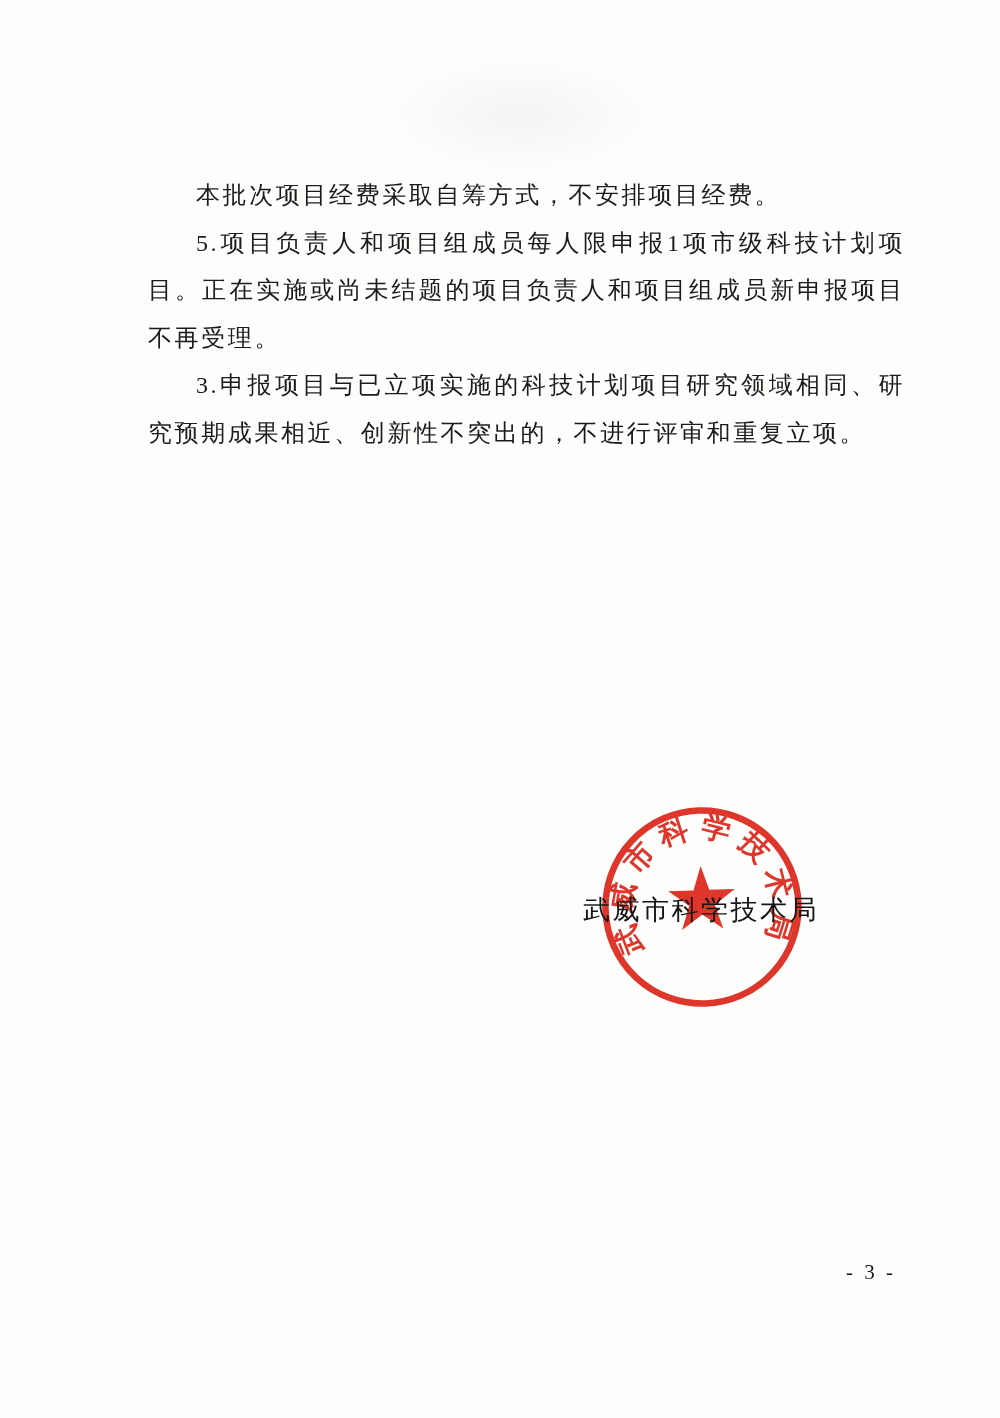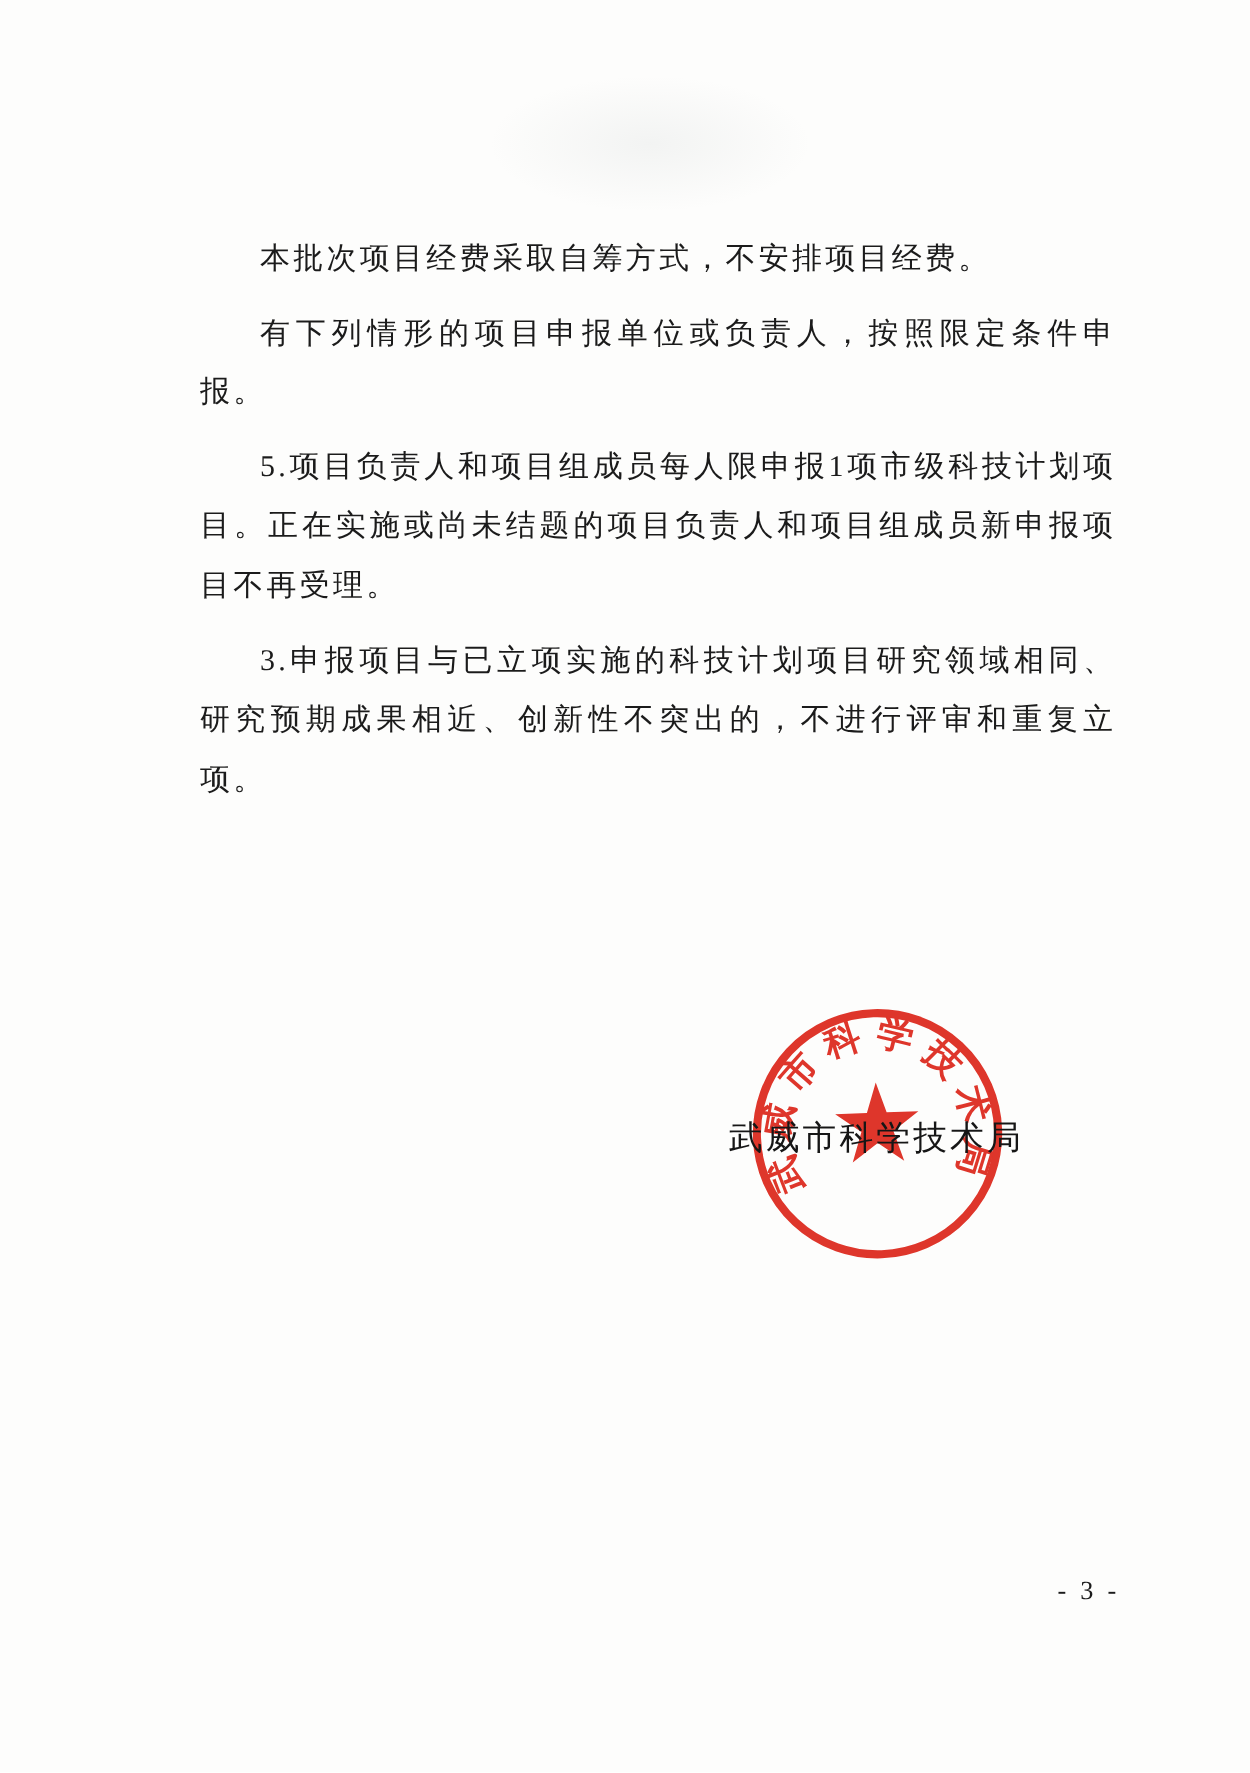--- a/index.html
+++ b/index.html
@@ -20,21 +20,21 @@
     background: radial-gradient(ellipse at center, rgba(150,160,160,0.10), rgba(150,160,160,0) 70%);
     pointer-events: none;
   }
   .body-text {
     position: absolute; left: 148px; top: 172px; width: 757px;
     font-size: 24px; line-height: 47.6px; letter-spacing: 2.6px;
     color: #1b1b1b;
     text-align: justify;
     text-justify: inter-ideograph;
   }
-  .para { margin: 12px; text-indent: 2em; }
+  .para { margin: 0; text-indent: 2em; }
   .para.heading {
     font-family: "Liberation Sans", "DejaVu Sans", sans-serif;
     font-weight: 700;
     letter-spacing: 3.2px;
     font-size: 24px;
   }
   .signoff-org {
     position: absolute; left: 583px; top: 892px;
     font-size: 27px; letter-spacing: 2.5px; color: #161616;
     z-index: 3; white-space: nowrap;
@@ -60,21 +60,20 @@
 </style>
 </head>
 <body>
 
 <div class="page">
 
   <div class="scan-smudge"></div>
 
   <div class="body-text">
     <p class="para">本批次项目经费采取自筹方式，不安排项目经费。</p>
-    <p class="para">有下列情形的项目申报单位或负责人，按照限定条件申报。</p>
     <p class="para">5.项目负责人和项目组成员每人限申报1项市级科技计划项目。正在实施或尚未结题的项目负责人和项目组成员新申报项目不再受理。</p>
     <p class="para">3.申报项目与已立项实施的科技计划项目研究领域相同、研究预期成果相近、创新性不突出的，不进行评审和重复立项。</p>
   </div>
 
   <div class="signoff-org">武威市科学技术局</div>
 
   <svg class="seal" viewBox="0 0 210 210" xmlns="http://www.w3.org/2000/svg">
     <circle cx="105" cy="105" r="96.5" fill="none" stroke-width="6.5" stroke="#de2418"></circle>
     <polygon points="105,64 112.9,88.1 138.3,88.2 117.8,103.2 125.6,127.3 105,112.5 84.4,127.3 92.2,103.2 71.7,88.2 97.1,88.1" fill="#de2418"></polygon>
     <path id="sealArc" d="M 47.7 145.2 A 70 70 0 1 1 162.3 145.2" fill="none"></path>

